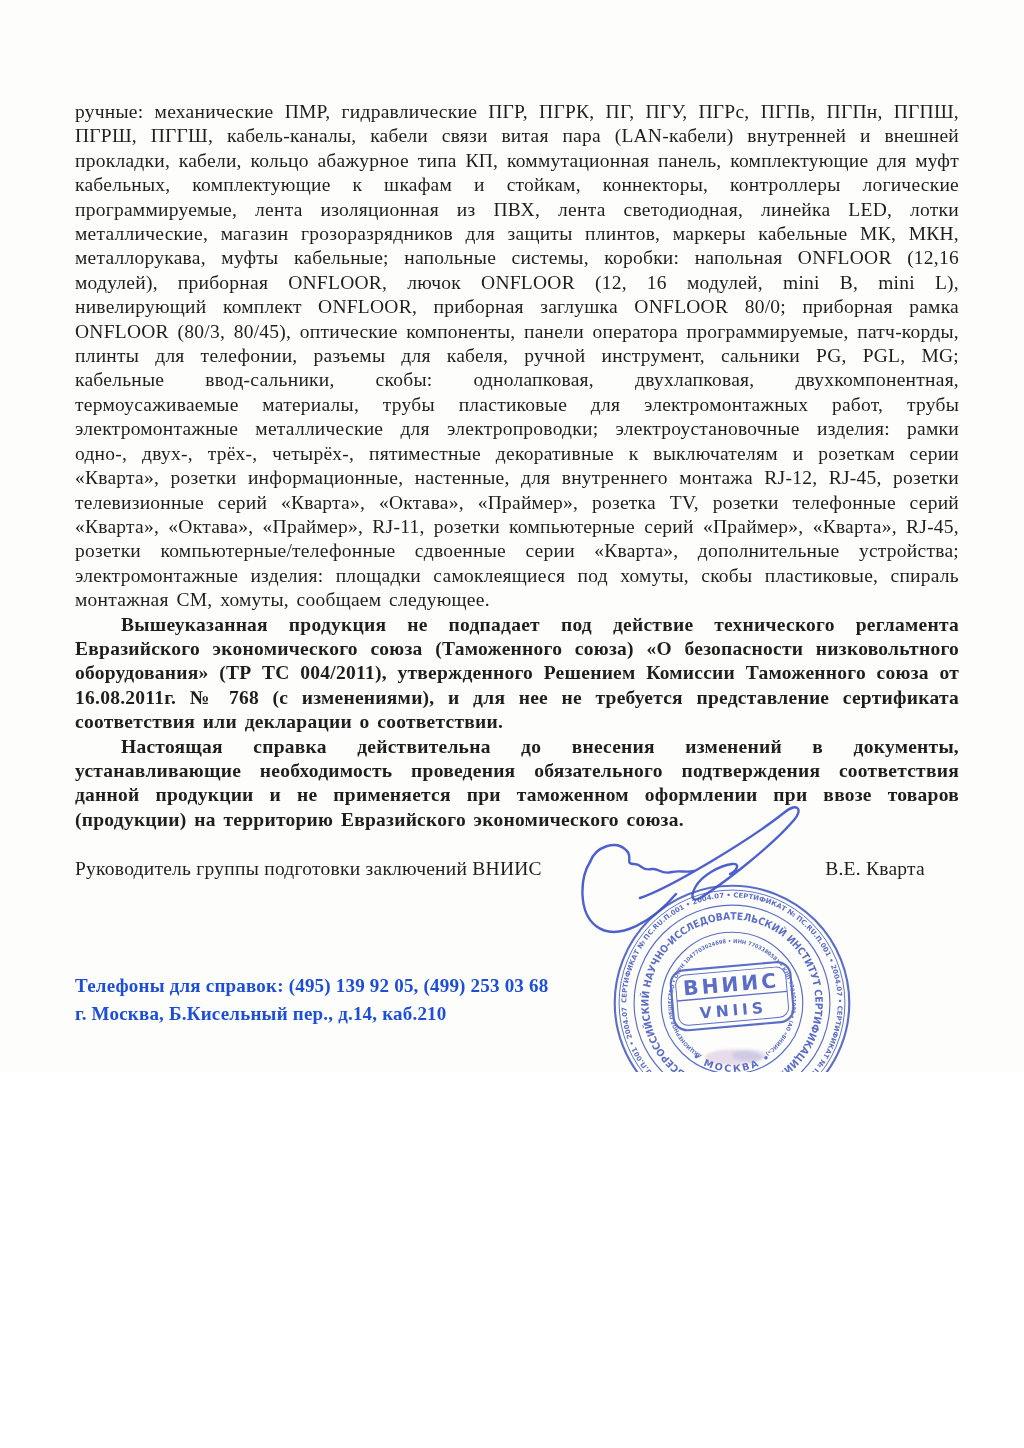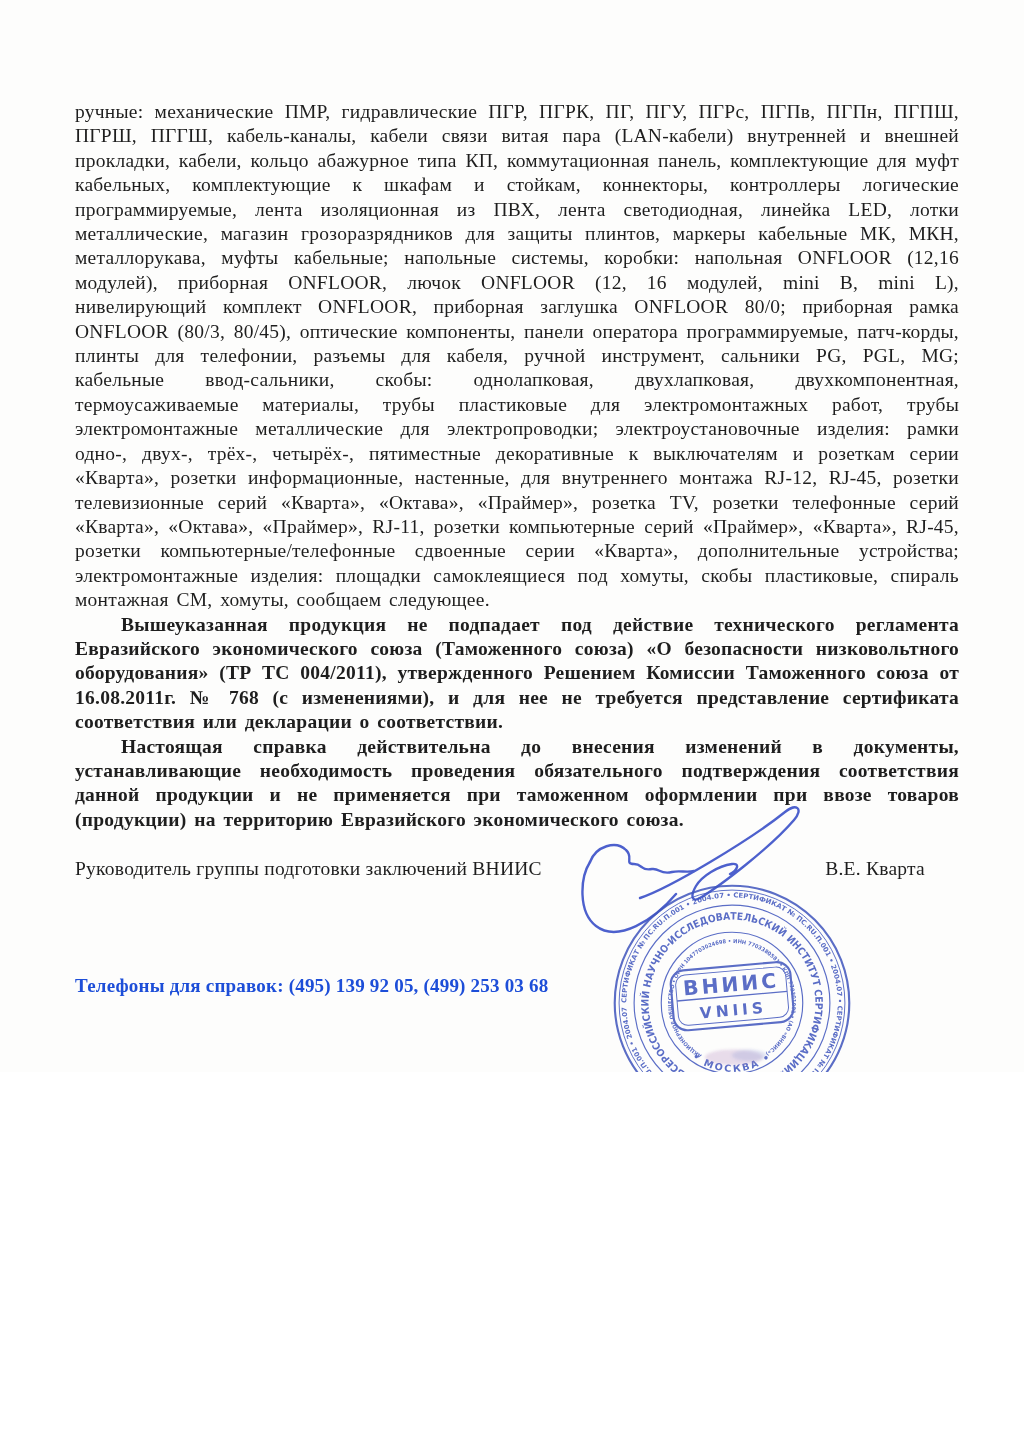--- a/index.html
+++ b/index.html
@@ -148,17 +148,18 @@
     </g>
 
     <g filter="url(#smudgeBlur)">
       <ellipse cx="132" cy="186" rx="30" ry="8" fill="#a06fb0" opacity="0.28"></ellipse>
       <ellipse cx="148" cy="184" rx="18" ry="6" fill="#7b86cf" opacity="0.25"></ellipse>
     </g>
   </svg>
 
   <div class="contacts">
     <div>Телефоны для справок: (495) 139 92 05, (499) 253 03 68</div>
+    <div>г. Москва, Б.Кисельный пер., д.14, каб.210</div>
   </div>
 
   <div class="footer-rule"></div>
 
 </div>
 
 </body></html>

